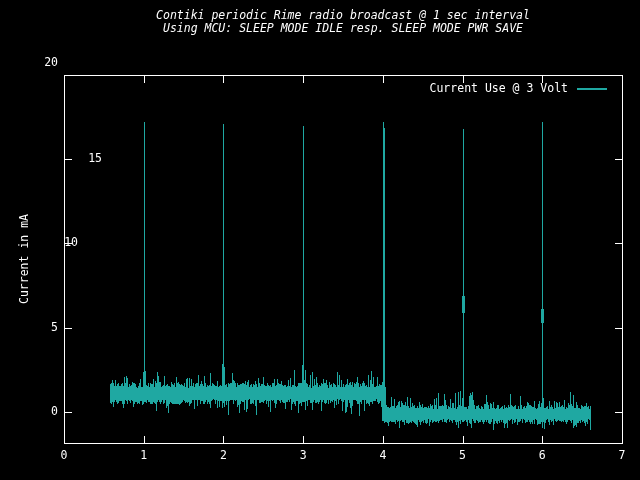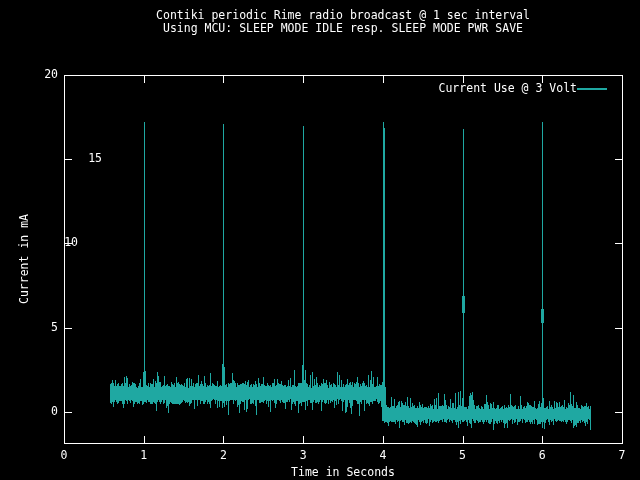--- a/index.html
+++ b/index.html
@@ -3,26 +3,26 @@
 <meta charset="utf-8">
 <style>
   html,body{margin:0;padding:0;background:#000;}
   #app{
     position:relative;width:640px;height:480px;background:#000;overflow:hidden;
     font-family:"DejaVu Sans Mono","Liberation Mono",monospace;
     font-size:11.5px;line-height:13px;color:#fff;
     -webkit-font-smoothing:none;
   }
   .titles{position:absolute;left:46px;top:9px;width:594px;text-align:center;}
-  .titles div{height:13px;white-space:nowrap;}
+  .titles div{height:13px;white-space:nowrap;font-style:italic;}
   #plot{position:absolute;left:0;top:0;}
   .ticklab{position:absolute;height:13px;white-space:nowrap;}
   #legend{
     position:absolute;left:0;top:82px;width:607px;height:13px;
-    display:flex;justify-content:flex-end;align-items:center;
+    display:flex;justify-content:flex-end;align-items:center;gap:9px;
   }
   #legend .sample{display:inline-block;width:30px;height:2px;}
   #ylabel{
     position:absolute;left:24px;top:259px;white-space:nowrap;
     transform:translate(-50%,-50%) rotate(-90deg);
   }
   #xlabel{position:absolute;left:46px;top:466px;width:594px;text-align:center;}
 </style>
 </head>
 <body>
@@ -38,27 +38,26 @@
       <path d="M64.5 443v-7M64.5 76v7M144.5 443v-7M144.5 76v7M223.5 443v-7M223.5 76v7M303.5 443v-7M303.5 76v7M383.5 443v-7M383.5 76v7M463.5 443v-7M463.5 76v7M542.5 443v-7M542.5 76v7M622.5 443v-7M622.5 76v7M65 412.5h7M622 412.5h-7M65 328.5h7M622 328.5h-7M65 243.5h7M622 243.5h-7M65 159.5h7M622 159.5h-7M65 75.5h7M622 75.5h-7" stroke="#ffffff" fill="none" shape-rendering="crispEdges"></path>
       <path d="M110.5 403.4L110.5 383.8M111.5 403.6L111.5 383.0M112.5 401.5L112.5 380.4M113.5 406.6L113.5 382.7M114.5 401.6L114.5 386.1M115.5 400.4L115.5 380.0M116.5 402.4L116.5 386.0M117.5 404.1L117.5 383.9M118.5 403.0L118.5 382.7M119.5 401.2L119.5 386.3M120.5 401.3L120.5 386.3M121.5 401.2L121.5 383.6M122.5 404.4L122.5 382.7M123.5 408.1L123.5 385.8M124.5 403.5L124.5 377.3M125.5 399.7L125.5 382.9M126.5 400.5L126.5 375.5M127.5 403.6L127.5 378.0M128.5 400.0L128.5 386.6M129.5 400.6L129.5 383.6M130.5 403.3L130.5 385.6M131.5 400.3L131.5 385.4M132.5 400.9L132.5 382.2M133.5 406.5L133.5 383.0M134.5 403.5L134.5 382.9M135.5 402.1L135.5 383.8M136.5 402.2L136.5 386.8M137.5 403.6L137.5 387.5M138.5 402.9L138.5 386.3M139.5 404.1L139.5 383.2M140.5 401.3L140.5 378.6M141.5 400.7L141.5 387.0M142.5 404.9L142.5 386.5M143.5 404.3L143.5 385.4M144.5 400.4L144.5 382.6M145.5 399.5L145.5 379.3M146.5 402.5L146.5 384.5M147.5 399.7L147.5 386.3M148.5 402.0L148.5 383.0M149.5 402.2L149.5 386.7M150.5 403.9L150.5 383.4M151.5 404.1L151.5 383.8M152.5 404.1L152.5 383.8M153.5 402.0L153.5 379.4M154.5 403.4L154.5 386.8M155.5 404.2L155.5 380.5M156.5 411.3L156.5 382.7M157.5 401.7L157.5 372.1M158.5 399.9L158.5 376.1M159.5 402.1L159.5 382.2M160.5 403.9L160.5 382.3M161.5 402.4L161.5 387.3M162.5 399.5L162.5 386.4M163.5 404.0L163.5 385.2M164.5 402.8L164.5 375.6M165.5 399.8L165.5 386.1M166.5 408.4L166.5 384.8M167.5 406.4L167.5 383.9M168.5 412.7L168.5 385.9M169.5 403.8L169.5 385.9M170.5 401.7L170.5 386.5M171.5 403.0L171.5 381.8M172.5 404.3L172.5 383.7M173.5 403.8L173.5 385.0M174.5 404.4L174.5 382.7M175.5 403.9L175.5 387.4M176.5 403.9L176.5 376.6M177.5 404.0L177.5 382.7M178.5 403.5L178.5 381.9M179.5 404.9L179.5 384.0M180.5 403.5L180.5 385.2M181.5 403.1L181.5 383.8M182.5 402.4L182.5 385.3M183.5 400.3L183.5 385.8M184.5 401.2L184.5 383.2M185.5 402.8L185.5 386.9M186.5 402.1L186.5 378.6M187.5 402.8L187.5 378.1M188.5 401.7L188.5 387.5M189.5 405.8L189.5 377.5M190.5 403.7L190.5 385.8M191.5 402.8L191.5 379.0M192.5 400.1L192.5 385.8M193.5 400.4L193.5 382.8M194.5 408.8L194.5 387.0M195.5 399.6L195.5 383.9M196.5 399.6L196.5 383.4M197.5 406.0L197.5 382.8M198.5 400.1L198.5 374.5M199.5 400.3L199.5 385.9M200.5 403.6L200.5 383.8M201.5 401.4L201.5 380.6M202.5 401.0L202.5 383.9M203.5 404.4L203.5 385.9M204.5 403.7L204.5 375.9M205.5 401.7L205.5 383.2M206.5 399.9L206.5 387.4M207.5 403.7L207.5 384.5M208.5 402.2L208.5 386.1M209.5 403.6L209.5 385.1M210.5 407.5L210.5 372.8M211.5 400.8L211.5 385.8M212.5 399.5L212.5 382.6M213.5 399.4L213.5 383.8M214.5 400.4L214.5 384.5M215.5 403.8L215.5 385.7M216.5 400.3L216.5 385.9M217.5 407.9L217.5 380.7M218.5 401.2L218.5 387.4M219.5 406.8L219.5 385.9M220.5 400.5L220.5 384.9M221.5 401.1L221.5 385.6M222.5 408.0L222.5 386.7M223.5 402.7L223.5 387.0M224.5 406.7L224.5 385.0M225.5 401.0L225.5 385.1M226.5 404.5L226.5 384.4M227.5 401.2L227.5 387.3M228.5 414.8L228.5 382.7M229.5 400.8L229.5 383.6M230.5 400.2L230.5 383.2M231.5 399.6L231.5 382.7M232.5 399.9L232.5 373.0M233.5 404.3L233.5 380.0M234.5 399.7L234.5 381.0M235.5 401.3L235.5 383.0M236.5 400.4L236.5 387.1M237.5 407.1L237.5 383.3M238.5 405.1L238.5 384.6M239.5 413.1L239.5 384.9M240.5 404.3L240.5 383.8M241.5 400.6L241.5 383.8M242.5 401.5L242.5 383.2M243.5 402.0L243.5 383.0M244.5 409.9L244.5 384.3M245.5 399.5L245.5 381.3M246.5 411.7L246.5 385.4M247.5 408.5L247.5 381.7M248.5 399.7L248.5 380.2M249.5 399.4L249.5 386.6M250.5 404.2L250.5 384.6M251.5 403.9L251.5 384.1M252.5 403.4L252.5 386.9M253.5 403.8L253.5 384.3M254.5 399.5L254.5 384.5M255.5 405.9L255.5 381.3M256.5 415.0L256.5 383.5M257.5 400.1L257.5 387.0M258.5 399.8L258.5 377.7M259.5 402.8L259.5 382.8M260.5 402.5L260.5 385.6M261.5 402.4L261.5 383.6M262.5 402.2L262.5 383.7M263.5 402.8L263.5 376.7M264.5 401.2L264.5 384.6M265.5 399.9L265.5 386.4M266.5 404.2L266.5 386.2M267.5 400.5L267.5 382.6M268.5 406.6L268.5 384.9M269.5 400.6L269.5 385.6M270.5 412.2L270.5 384.6M271.5 400.1L271.5 387.3M272.5 400.5L272.5 382.9M273.5 400.1L273.5 382.9M274.5 403.4L274.5 378.7M275.5 407.8L275.5 386.0M276.5 404.4L276.5 385.1M277.5 400.1L277.5 378.5M278.5 400.2L278.5 383.4M279.5 400.7L279.5 383.8M280.5 403.1L280.5 383.8M281.5 400.3L281.5 381.4M282.5 401.9L282.5 385.0M283.5 402.5L283.5 385.8M284.5 402.6L284.5 385.3M285.5 408.5L285.5 385.2M286.5 401.5L286.5 386.6M287.5 402.4L287.5 386.0M288.5 399.6L288.5 379.5M289.5 402.2L289.5 386.1M290.5 399.4L290.5 378.1M291.5 409.6L291.5 386.9M292.5 404.4L292.5 385.4M293.5 401.6L293.5 385.2M294.5 404.1L294.5 370.1M295.5 406.3L295.5 386.2M296.5 400.6L296.5 387.2M297.5 400.5L297.5 386.3M298.5 412.8L298.5 382.8M299.5 404.3L299.5 383.2M300.5 402.9L300.5 382.8M301.5 405.6L301.5 382.7M302.5 400.9L302.5 383.2M303.5 401.2L303.5 382.7M304.5 401.2L304.5 385.0M305.5 409.7L305.5 370.3M306.5 400.9L306.5 383.3M307.5 406.2L307.5 384.2M308.5 400.4L308.5 387.0M309.5 399.7L309.5 385.2M310.5 403.3L310.5 374.7M311.5 402.8L311.5 387.5M312.5 410.3L312.5 372.0M313.5 402.0L313.5 385.8M314.5 399.8L314.5 378.8M315.5 403.2L315.5 384.5M316.5 402.5L316.5 377.0M317.5 401.8L317.5 383.4M318.5 403.8L318.5 386.5M319.5 401.9L319.5 385.0M320.5 399.6L320.5 385.9M321.5 411.0L321.5 382.5M322.5 401.5L322.5 383.6M323.5 400.3L323.5 378.5M324.5 402.9L324.5 382.8M325.5 404.3L325.5 382.7M326.5 403.4L326.5 380.4M327.5 400.2L327.5 385.4M328.5 403.9L328.5 387.5M329.5 400.4L329.5 381.8M330.5 403.4L330.5 384.7M331.5 401.4L331.5 383.5M332.5 402.4L332.5 386.7M333.5 400.0L333.5 383.1M334.5 407.7L334.5 383.9M335.5 400.7L335.5 385.0M336.5 404.8L336.5 387.0M337.5 399.4L337.5 372.1M338.5 404.3L338.5 385.1M339.5 400.0L339.5 374.6M340.5 399.4L340.5 386.8M341.5 401.4L341.5 380.3M342.5 411.2L342.5 386.5M343.5 401.7L343.5 383.6M344.5 399.9L344.5 386.7M345.5 413.0L345.5 385.4M346.5 411.9L346.5 384.4M347.5 407.4L347.5 378.7M348.5 400.3L348.5 384.8M349.5 403.0L349.5 382.6M350.5 408.1L350.5 381.7M351.5 413.5L351.5 385.2M352.5 405.5L352.5 382.4M353.5 399.9L353.5 386.5M354.5 399.7L354.5 382.9M355.5 399.6L355.5 383.5M356.5 401.4L356.5 381.9M357.5 403.8L357.5 376.7M358.5 404.3L358.5 382.8M359.5 415.6L359.5 387.1M360.5 402.2L360.5 383.8M361.5 404.0L361.5 385.9M362.5 400.3L362.5 383.1M363.5 399.5L363.5 381.1M364.5 411.4L364.5 383.1M365.5 400.4L365.5 386.3M366.5 404.0L366.5 384.9M367.5 402.5L367.5 387.2M368.5 403.9L368.5 374.6M369.5 405.6L369.5 387.3M370.5 402.0L370.5 379.9M371.5 401.8L371.5 370.8M372.5 404.1L372.5 383.6M373.5 400.5L373.5 376.8M374.5 401.2L374.5 386.6M375.5 401.3L375.5 386.9M376.5 399.4L376.5 386.3M377.5 401.8L377.5 377.1M378.5 403.9L378.5 385.6M379.5 403.2L379.5 384.2M380.5 400.7L380.5 384.8M381.5 406.6L381.5 384.7M382.5 402.9L382.5 382.0M383.5 399.8L383.5 383.0M383.5 420.7L383.5 398.8M384.5 422.7L384.5 405.0M385.5 422.3L385.5 386.9M386.5 421.9L386.5 405.4M387.5 422.5L387.5 407.3M388.5 426.1L388.5 406.7M389.5 421.6L389.5 407.6M390.5 421.4L390.5 406.6M391.5 422.3L391.5 396.8M392.5 421.7L392.5 406.0M393.5 422.1L393.5 405.7M394.5 421.5L394.5 399.0M395.5 423.6L395.5 407.7M396.5 420.2L396.5 406.2M397.5 422.4L397.5 404.5M398.5 421.4L398.5 402.2M399.5 428.0L399.5 400.9M400.5 420.8L400.5 406.8M401.5 420.2L401.5 400.8M402.5 421.9L402.5 403.3M403.5 422.2L403.5 405.0M404.5 424.9L404.5 404.6M405.5 420.3L405.5 401.9M406.5 422.6L406.5 405.6M407.5 423.4L407.5 396.7M408.5 424.3L408.5 405.7M409.5 422.5L409.5 408.0M410.5 422.1L410.5 398.3M411.5 422.6L411.5 407.2M412.5 421.1L412.5 403.4M413.5 422.3L413.5 406.1M414.5 423.1L414.5 404.9M415.5 423.7L415.5 407.8M416.5 424.7L416.5 407.5M417.5 427.1L417.5 405.6M418.5 420.0L418.5 408.1M419.5 421.7L419.5 402.1M420.5 424.6L420.5 404.9M421.5 421.5L421.5 407.1M422.5 420.7L422.5 403.6M423.5 422.7L423.5 408.1M424.5 419.8L424.5 407.0M425.5 422.9L425.5 406.7M426.5 424.2L426.5 406.6M427.5 422.6L427.5 407.5M428.5 418.8L428.5 405.7M429.5 426.3L429.5 408.4M430.5 421.6L430.5 404.1M431.5 420.0L431.5 406.3M432.5 423.0L432.5 405.3M433.5 421.5L433.5 408.7M434.5 421.2L434.5 399.1M435.5 421.7L435.5 405.2M436.5 421.5L436.5 398.3M437.5 420.6L437.5 409.1M438.5 423.4L438.5 392.6M439.5 420.5L439.5 405.7M440.5 420.1L440.5 405.7M441.5 420.1L441.5 406.4M442.5 421.9L442.5 404.7M443.5 419.3L443.5 405.6M444.5 421.9L444.5 394.0M445.5 421.5L445.5 399.9M446.5 422.5L446.5 405.2M447.5 420.2L447.5 408.5M448.5 419.3L448.5 406.3M449.5 422.3L449.5 406.9M450.5 419.8L450.5 398.8M451.5 421.2L451.5 408.2M452.5 422.8L452.5 403.0M453.5 420.1L453.5 403.1M454.5 420.0L454.5 408.4M455.5 422.2L455.5 393.2M456.5 424.9L456.5 409.3M457.5 421.7L457.5 407.4M458.5 427.8L458.5 392.3M459.5 420.6L459.5 404.9M460.5 424.3L460.5 391.1M461.5 420.3L461.5 405.7M462.5 422.1L462.5 406.9M463.5 421.9L463.5 404.2M464.5 420.5L464.5 407.4M465.5 419.7L465.5 406.9M466.5 421.8L466.5 406.9M467.5 425.6L467.5 408.8M468.5 419.5L468.5 405.7M469.5 423.1L469.5 395.7M470.5 423.6L470.5 392.6M471.5 427.5L471.5 394.6M472.5 419.0L472.5 392.3M473.5 420.5L473.5 400.1M474.5 423.3L474.5 404.7M475.5 422.8L475.5 408.8M476.5 420.4L476.5 405.6M477.5 420.9L477.5 406.0M478.5 423.1L478.5 404.8M479.5 421.7L479.5 407.8M480.5 422.2L480.5 408.5M481.5 420.0L481.5 406.1M482.5 421.6L482.5 406.8M483.5 423.5L483.5 408.6M484.5 421.6L484.5 404.4M485.5 420.4L485.5 403.5M486.5 422.0L486.5 395.3M487.5 420.1L487.5 402.2M488.5 422.7L488.5 404.6M489.5 423.7L489.5 409.4M490.5 423.8L490.5 402.6M491.5 421.9L491.5 403.6M492.5 418.9L492.5 407.9M493.5 429.9L493.5 402.2M494.5 424.4L494.5 408.3M495.5 421.1L495.5 408.7M496.5 423.4L496.5 407.6M497.5 424.3L497.5 404.8M498.5 420.6L498.5 404.9M499.5 423.2L499.5 409.2M500.5 419.6L500.5 407.5M501.5 422.2L501.5 406.9M502.5 419.9L502.5 405.5M503.5 422.9L503.5 409.2M504.5 427.7L504.5 404.5M505.5 424.4L505.5 408.3M506.5 422.6L506.5 407.4M507.5 427.7L507.5 408.2M508.5 420.3L508.5 404.9M509.5 420.9L509.5 407.1M510.5 420.1L510.5 393.8M511.5 419.2L511.5 405.3M512.5 423.7L512.5 406.4M513.5 419.6L513.5 407.2M514.5 423.0L514.5 406.1M515.5 422.0L515.5 405.2M516.5 418.8L516.5 409.2M517.5 425.1L517.5 409.4M518.5 422.4L518.5 406.1M519.5 421.5L519.5 408.5M520.5 421.3L520.5 396.1M521.5 418.8L521.5 405.2M522.5 423.2L522.5 409.2M523.5 419.3L523.5 407.2M524.5 419.7L524.5 405.8M525.5 423.0L525.5 408.4M526.5 422.0L526.5 406.2M527.5 421.7L527.5 401.9M528.5 420.3L528.5 402.5M529.5 421.8L529.5 405.1M530.5 423.7L530.5 405.3M531.5 421.5L531.5 406.3M532.5 423.5L532.5 407.0M533.5 420.3L533.5 407.2M534.5 423.9L534.5 401.0M535.5 419.1L535.5 407.6M536.5 419.5L536.5 409.1M537.5 424.8L537.5 407.8M538.5 423.7L538.5 404.2M539.5 423.5L539.5 401.3M540.5 424.3L540.5 407.0M541.5 421.6L541.5 402.6M542.5 427.7L542.5 407.0M543.5 422.1L543.5 400.6M544.5 429.2L544.5 407.7M545.5 423.3L545.5 408.1M546.5 420.0L546.5 406.9M547.5 419.0L547.5 406.0M548.5 421.7L548.5 408.9M549.5 425.1L549.5 400.7M550.5 420.0L550.5 406.8M551.5 422.3L551.5 405.4M552.5 420.7L552.5 406.9M553.5 425.0L553.5 408.8M554.5 419.3L554.5 401.0M555.5 421.3L555.5 407.8M556.5 421.9L556.5 402.2M557.5 420.8L557.5 402.5M558.5 419.5L558.5 407.4M559.5 421.1L559.5 401.5M560.5 421.3L560.5 406.5M561.5 422.0L561.5 405.7M562.5 420.6L562.5 404.5M563.5 422.2L563.5 406.9M564.5 420.4L564.5 399.9M565.5 421.6L565.5 408.6M566.5 424.4L566.5 406.8M567.5 422.1L567.5 408.1M568.5 420.2L568.5 403.3M569.5 419.8L569.5 405.0M570.5 421.0L570.5 391.7M571.5 423.3L571.5 404.4M572.5 420.3L572.5 405.6M573.5 428.2L573.5 394.7M574.5 426.1L574.5 407.9M575.5 424.5L575.5 408.2M576.5 426.5L576.5 401.5M577.5 422.9L577.5 404.6M578.5 423.2L578.5 407.9M579.5 420.6L579.5 408.3M580.5 422.7L580.5 408.7M581.5 420.0L581.5 404.5M582.5 421.5L582.5 406.3M583.5 421.4L583.5 406.5M584.5 423.0L584.5 405.9M585.5 425.6L585.5 406.2M586.5 422.2L586.5 403.0M587.5 424.1L587.5 406.9M588.5 419.4L588.5 405.8M589.5 420.1L589.5 409.2M590.5 423.3L590.5 405.6M590.5 429.7L590.5 410.3M144.5 401.9L144.5 122.2M143.5 401.9L143.5 371.7M145.5 401.9L145.5 370.6M223.5 401.9L223.5 123.9M222.5 401.9L222.5 364.0M224.5 401.9L224.5 366.8M303.5 401.9L303.5 125.5M302.5 401.9L302.5 364.9M304.5 401.9L304.5 380.0M383.5 421.3L383.5 122.2M382.5 421.3L382.5 382.4M384.5 421.3L384.5 392.6M384.5 421.3L384.5 128.0M463.5 421.3L463.5 128.9M462.5 421.3L462.5 398.4M464.5 421.3L464.5 407.3M462.5 312.6L462.5 295.7M464.5 312.6L464.5 295.7M542.5 421.3L542.5 122.2M541.5 421.3L541.5 407.7M543.5 421.3L543.5 397.7M541.5 322.7L541.5 309.2M543.5 322.7L543.5 309.2" stroke="#1fa8a2" stroke-width="1" fill="none" shape-rendering="crispEdges"></path>
     </svg>
 
   <div id="legend">
     <span>Current Use @ 3 Volt</span>
     <span class="sample" style="background: rgb(31, 168, 162);"></span>
   </div>
 
   <div id="ylabel">Current in mA</div>
-  <div id="xlabel">Time in Seconds</div>
 <span class="ticklab" style="left: 49px; top: 449px; width: 30px; text-align: center;">0</span>
     <span class="ticklab" style="left: 128.714px; top: 449px; width: 30px; text-align: center;">1</span>
     <span class="ticklab" style="left: 208.429px; top: 449px; width: 30px; text-align: center;">2</span>
     <span class="ticklab" style="left: 288.143px; top: 449px; width: 30px; text-align: center;">3</span>
     <span class="ticklab" style="left: 367.857px; top: 449px; width: 30px; text-align: center;">4</span>
     <span class="ticklab" style="left: 447.571px; top: 449px; width: 30px; text-align: center;">5</span>
     <span class="ticklab" style="left: 527.286px; top: 449px; width: 30px; text-align: center;">6</span>
     <span class="ticklab" style="left: 607px; top: 449px; width: 30px; text-align: center;">7</span>
     <span class="ticklab" style="left: 0px; top: 405px; width: 58px; text-align: right;">0</span>
     <span class="ticklab" style="left: 0px; top: 321px; width: 58px; text-align: right;">5</span>
     <span class="ticklab" style="left: 0px; top: 236px; width: 58px; text-align: right; margin-left: 20px;">10</span>
     <span class="ticklab" style="left: 0px; top: 152px; width: 58px; text-align: right; padding-left: 44px;">15</span>
-    <span class="ticklab" style="left: 0px; top: 68px; width: 58px; text-align: right;">20</span>
+    <span class="ticklab" style="left: 0px; top: 56px; width: 58px; text-align: right;">20</span>
   </div>
 
 </body></html>

